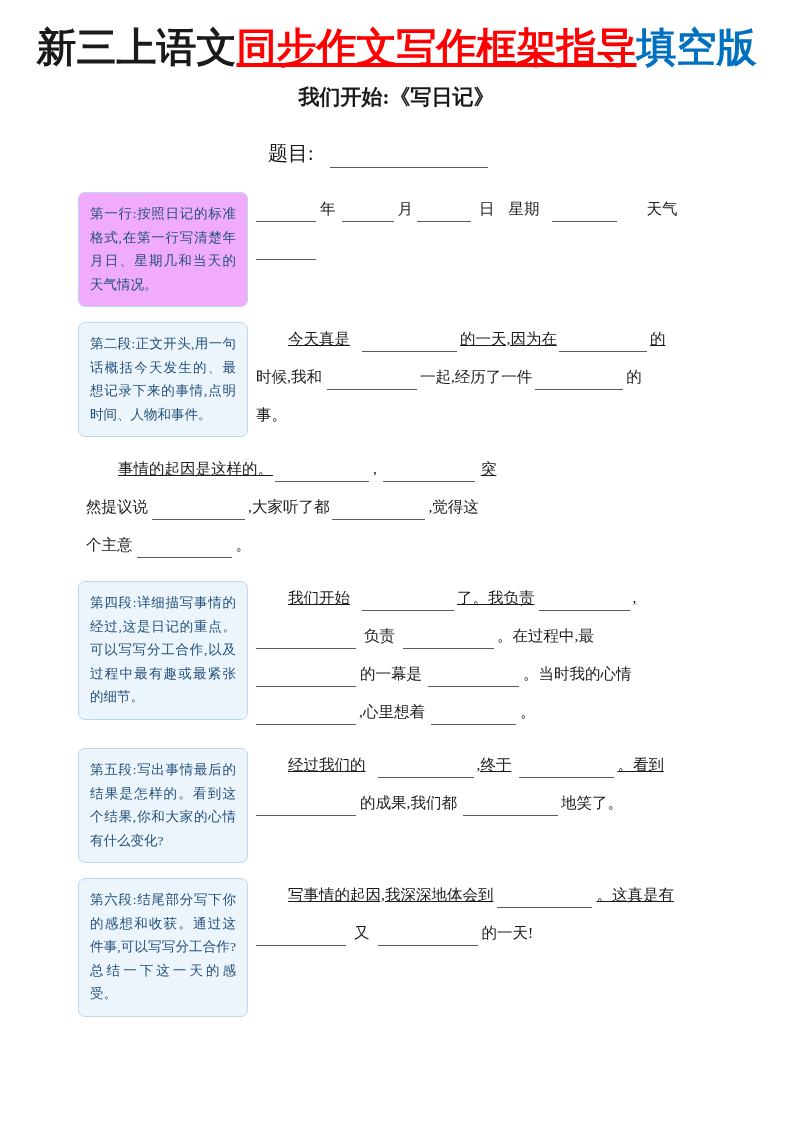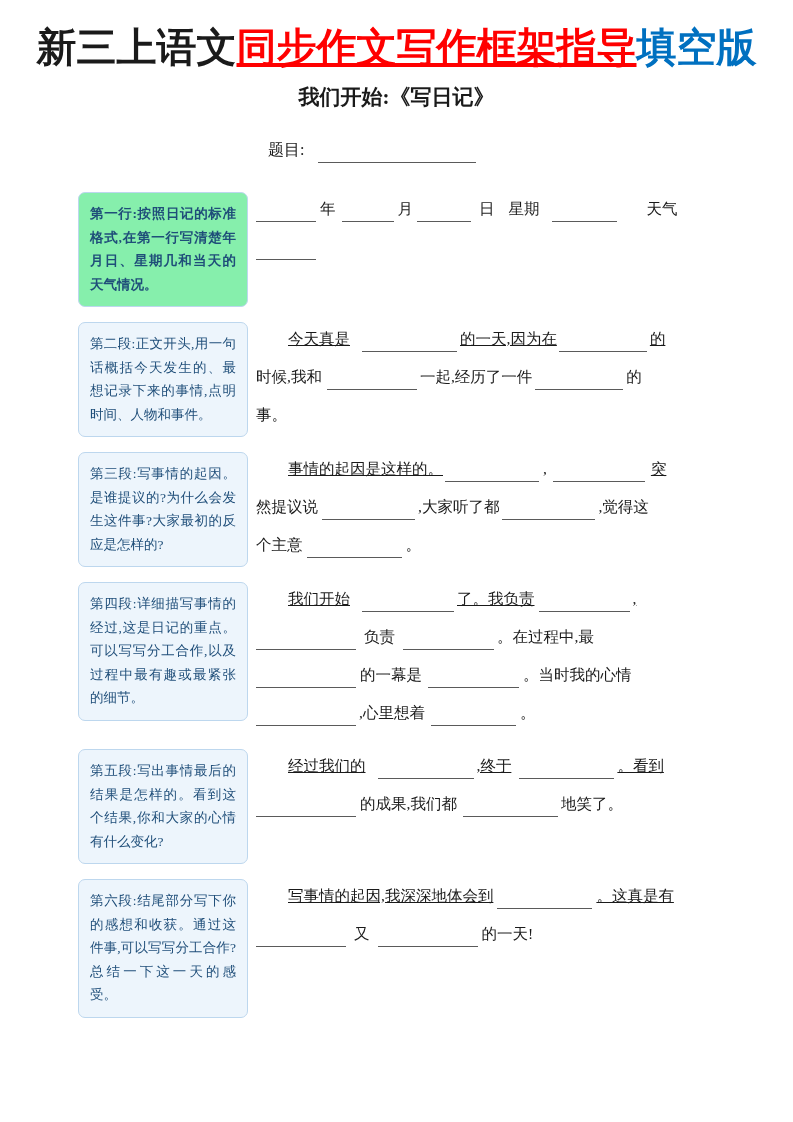--- a/index.html
+++ b/index.html
@@ -24,21 +24,21 @@
   }
   .doc-subtitle {
     text-align: center;
     margin-top: 14px;
     font-weight: 700;
     font-size: 21px;
     line-height: 26px;
   }
   .topic-row {
     margin: 30px 0 22px 268px;
-    font-size: 16px;
+    font-size: 20px;
     height: 30px;
     white-space: nowrap;
   }
   .sections { margin-left: 78px; margin-right: 55px; }
   .section {
     display: flex;
     align-items: flex-start;
     margin-bottom: 15px;
   }
   .note-box {
@@ -99,36 +99,35 @@
   <div class="doc-subtitle">我们开始:《写日记》</div>
 
   <div class="topic-row">
     <span class="txt">题目:</span>
     <span class="gap" style="width:6px"></span>
     <span class="blank" id="topic-blank" style="width: 158px;"></span>
   </div>
 
   <div class="sections" id="sections-container">
       <div class="section">
-        <div class="note-box" style="background: #86efac; border-color: rgb(189, 215, 238); color: rgb(31, 78, 121); font-weight: bold;">第一行:按照日记的标准格式,在第一行写清楚年月日、星期几和当天的天气情况。</div>
+        <div class="note-box" style="background: #f0abfc; border-color: rgb(189, 215, 238); color: rgb(31, 78, 121);">第一行:按照日记的标准格式,在第一行写清楚年月日、星期几和当天的天气情况。</div>
         <div class="content">
           <div class="line"><span class="blank" style="width: 60px; border-bottom-color: rgb(90, 90, 90);"></span><span class="gap" style="width: 4px;"></span><span class="txt">年</span><span class="gap" style="width: 6px;"></span><span class="blank" style="width: 52px; border-bottom-color: rgb(90, 90, 90);"></span><span class="gap" style="width: 4px;"></span><span class="txt">月</span><span class="gap" style="width: 4px;"></span><span class="blank" style="width: 54px; border-bottom-color: rgb(90, 90, 90);"></span><span class="gap" style="width: 8px;"></span><span class="txt">日</span><span class="gap" style="width: 14px;"></span><span class="txt">星期</span><span class="gap" style="width: 12px;"></span><span class="blank" style="width: 65px; border-bottom-color: rgb(90, 90, 90);"></span><span class="gap" style="width: 30px;"></span><span class="txt">天气</span></div>
           <div class="line"><span class="blank" style="width: 60px; border-bottom-color: rgb(90, 90, 90);"></span></div>
         </div>
       </div>
       <div class="section">
         <div class="note-box" style="background: rgb(237, 245, 252); border-color: rgb(189, 215, 238); color: rgb(31, 78, 121);">第二段:正文开头,用一句话概括今天发生的、最想记录下来的事情,点明时间、人物和事件。</div>
         <div class="content">
           <div class="line indent"><span class="txt">今天真是</span><span class="gap" style="width: 12px;"></span><span class="blank" style="width: 95px; border-bottom-color: rgb(90, 90, 90);"></span><span class="gap" style="width: 3px;"></span><span class="txt">的一天,因为在</span><span class="gap" style="width: 2px;"></span><span class="blank" style="width: 88px; border-bottom-color: rgb(90, 90, 90);"></span><span class="gap" style="width: 3px;"></span><span class="txt">的</span></div>
           <div class="line"><span class="txt">时候,我和</span><span class="gap" style="width: 5px;"></span><span class="blank" style="width: 90px; border-bottom-color: rgb(90, 90, 90);"></span><span class="gap" style="width: 3px;"></span><span class="txt">一起,经历了一件</span><span class="gap" style="width: 3px;"></span><span class="blank" style="width: 88px; border-bottom-color: rgb(90, 90, 90);"></span><span class="gap" style="width: 3px;"></span><span class="txt">的</span></div>
           <div class="line"><span class="txt">事。</span></div>
         </div>
       </div>
       <div class="section">
-        <div class="note-box" style="background: rgb(237, 245, 252); border-color: rgb(189, 215, 238); color: rgb(31, 78, 121);">第三段:写事情的起因。是谁提议的?为什么会发生这件事?大家最初的反应是怎样的?</div>
         <div class="content">
           <div class="line indent"><span class="txt">事情的起因是这样的。</span><span class="gap" style="width: 2px;"></span><span class="blank" style="width: 94px; border-bottom-color: rgb(90, 90, 90);"></span><span class="gap" style="width: 4px;"></span><span class="txt">,</span><span class="gap" style="width: 6px;"></span><span class="blank" style="width: 92px; border-bottom-color: rgb(90, 90, 90);"></span><span class="gap" style="width: 6px;"></span><span class="txt">突</span></div>
           <div class="line"><span class="txt">然提议说</span><span class="gap" style="width: 4px;"></span><span class="blank" style="width: 93px; border-bottom-color: rgb(90, 90, 90);"></span><span class="gap" style="width: 3px;"></span><span class="txt">,大家听了都</span><span class="gap" style="width: 3px;"></span><span class="blank" style="width: 93px; border-bottom-color: rgb(90, 90, 90);"></span><span class="gap" style="width: 3px;"></span><span class="txt">,觉得这</span></div>
           <div class="line"><span class="txt">个主意</span><span class="gap" style="width: 4px;"></span><span class="blank" style="width: 95px; border-bottom-color: rgb(90, 90, 90);"></span><span class="gap" style="width: 4px;"></span><span class="txt">。</span></div>
         </div>
       </div>
       <div class="section">
         <div class="note-box" style="background: rgb(237, 245, 252); border-color: rgb(189, 215, 238); color: rgb(31, 78, 121);">第四段:详细描写事情的经过,这是日记的重点。可以写写分工合作,以及过程中最有趣或最紧张的细节。</div>
         <div class="content">
           <div class="line indent"><span class="txt">我们开始</span><span class="gap" style="width: 12px;"></span><span class="blank" style="width: 92px; border-bottom-color: rgb(90, 90, 90);"></span><span class="gap" style="width: 3px;"></span><span class="txt">了。我负责</span><span class="gap" style="width: 4px;"></span><span class="blank" style="width: 91px; border-bottom-color: rgb(90, 90, 90);"></span><span class="gap" style="width: 3px;"></span><span class="txt">,</span></div>

